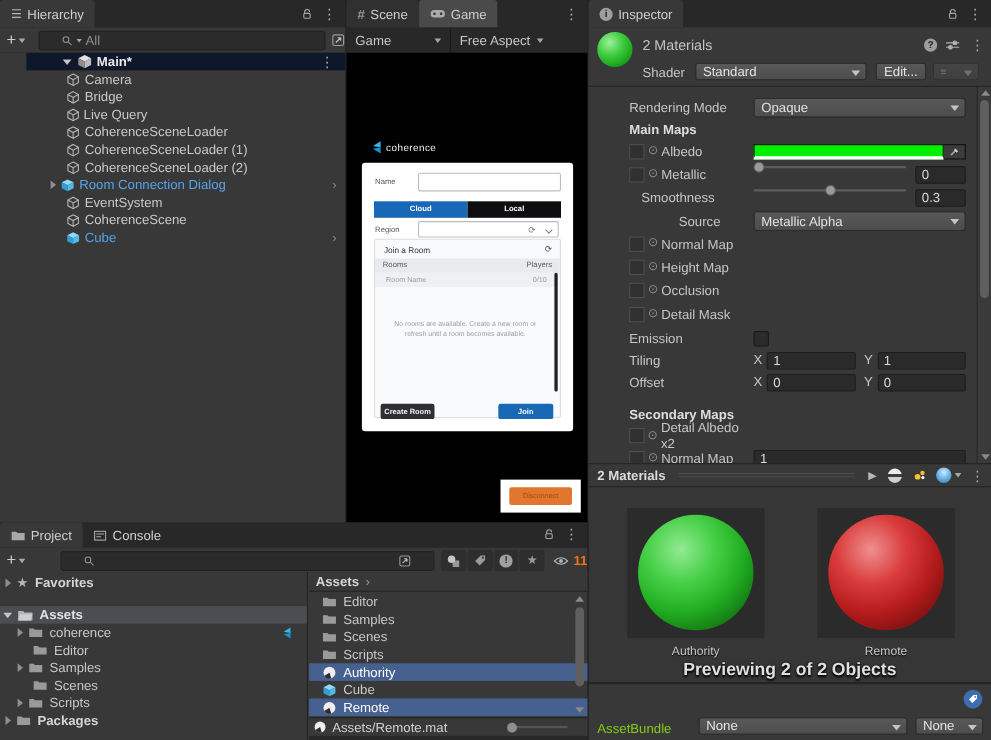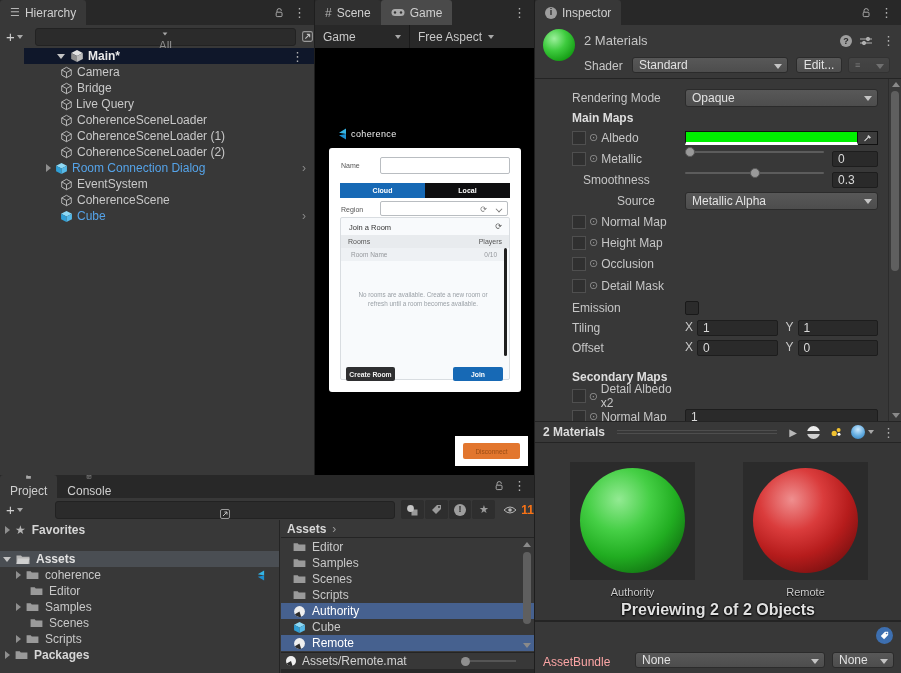--- a/index.html
+++ b/index.html
@@ -13,21 +13,21 @@
   .tab.active{background:#383838;border-radius:3px 3px 0 0;}
   .tab.lit{background:#4a4a4a;border-radius:3px 3px 0 0;}
   .tab.raised{background:#303030;border-radius:3px 3px 0 0;}
   .bar-tools{margin-left:auto;display:flex;align-items:center;gap:8px;padding:0 8px;height:25px;}
   .kebab{color:#b0b0b0;font-size:13px;line-height:1;letter-spacing:0;}
   .toolbar{position:absolute;left:0;right:0;height:23px;background:#383838;border-bottom:1px solid #242424;
     display:flex;align-items:center;}
   .addbtn{display:flex;align-items:center;gap:2px;padding:0 6px;color:#cfcfcf;}
   .addbtn .plus{font-size:15px;line-height:1;}
   .search{height:16px;background:#2b2b2b;border:1px solid #222;border-radius:3px;display:flex;align-items:center;
-    gap:3px;padding:0 20px;color:#8f8f8f;flex-direction:column;}
+    gap:3px;padding:0 20px;color:#8f8f8f;}
   .tri{width:0;height:0;display:inline-block;}
   .tri.down{border-left:4px solid transparent;border-right:4px solid transparent;border-top:5px solid #c4c4c4;}
   .tri.down.sm{border-left:3px solid transparent;border-right:3px solid transparent;border-top:4px solid #a8a8a8;}
   .tri.right{border-top:4px solid transparent;border-bottom:4px solid transparent;border-left:5px solid #8f8f8f;}
   .dd{position:relative;background:linear-gradient(#585858,#4d4d4d);border:1px solid #2b2b2b;border-radius:3px;
     height:16px;display:flex;align-items:center;padding:0 16px 0 6px;color:#e2e2e2;}
   .dd .tri.down{position:absolute;right:5px;top:6px;}
   .fld{background:#2a2a2a;border:1px solid #1d1d1d;border-radius:2px;height:14px;display:flex;align-items:center;
     padding:0 5px;color:#dadada;}
   .chk{width:14px;height:14px;background:#2b2b2b;border:1px solid #191919;border-radius:2px;box-sizing:border-box;}
@@ -65,21 +65,21 @@
   #prevarea{position:absolute;top:443px;left:0;right:0;height:177px;background:#363636;}
   .ptile{position:absolute;width:125px;height:118px;background:#2b2b2b;top:19px;}
   .psphere{position:absolute;left:10px;top:6px;width:105px;height:105px;border-radius:50%;}
   .plab{position:absolute;width:125px;text-align:center;top:143px;font-size:11px;color:#cacaca;text-shadow:0 1px 1px #000;}
   #prevstatus{position:absolute;left:0;right:0;top:158px;text-align:center;font-weight:bold;color:#e0e0e0;
     font-size:16px;text-shadow:0 1px 2px #000,0 0 2px #000;}
   #abSection{position:absolute;top:620px;left:0;right:0;bottom:0;background:#383838;border-top:2px solid #242424;box-sizing:border-box;}
   
   #project{left:0;top:475px;width:535px;height:198px;border-right:1px solid #1e1e1e;box-sizing:border-box;}
   #project .tabbar{height:23px;}
-  #project .tab{height:23px;flex-direction:column;}
+  #project .tab{height:23px;}
   #ptoolbar{top:23px;}
   #pbody{position:absolute;top:45px;left:0;right:0;bottom:0;background:#383838;}
   #ptree{position:absolute;left:0;top:0;width:280px;bottom:0;border-right:1px solid #242424;box-sizing:border-box;}
   #plist{position:absolute;left:281px;right:0;top:0;bottom:0;}
   .trow{position:relative;display:flex;align-items:center;height:16px;}
   .sel-blue{background:#46618f;}
   .sel-gray{background:#4a4e53;}
   .statusbar{position:absolute;left:0;right:0;top:132px;height:17px;background:#383838;border-top:1px solid #242424;
     display:flex;align-items:center;gap:5px;padding:0 4px;box-sizing:border-box;}
   .icbtn{width:24px;height:19px;background:#2e2e2e;border-radius:2px;display:flex;align-items:center;justify-content:center;}
@@ -568,21 +568,21 @@
       <div id="prevstatus">Previewing 2 of 2 Objects</div>
     </div>
 
     <div id="abSection">
       <div style="position:absolute;right:8px;top:5px;width:17px;height:17px;border-radius:50%;background:#3d6fb0;display:flex;align-items:center;justify-content:center;">
         <svg width="9" height="9" viewBox="0 0 11 11">
             <path d="M1 6 6 1h4v4L5 10Z" fill="#fff"></path>
             <circle cx="8" cy="3" r="1" fill="#3d6fb0"></circle>
           </svg>
       </div>
-      <span style="position:absolute;left:8px;top:33px;color:#fca5a5;">AssetBundle</span>
+      <span style="position:absolute;left:8px;top:33px;color:#84cc16;">AssetBundle</span>
       <div class="dd" style="position:absolute;left:100px;top:30px;width:190px;box-sizing:border-box;">
         <span>None</span>
         <span class="tri down"></span>
       </div>
       <div class="dd" style="position:absolute;left:297px;top:30px;width:62px;box-sizing:border-box;">
         <span>None</span>
         <span class="tri down"></span>
       </div>
     </div>
   </div>

